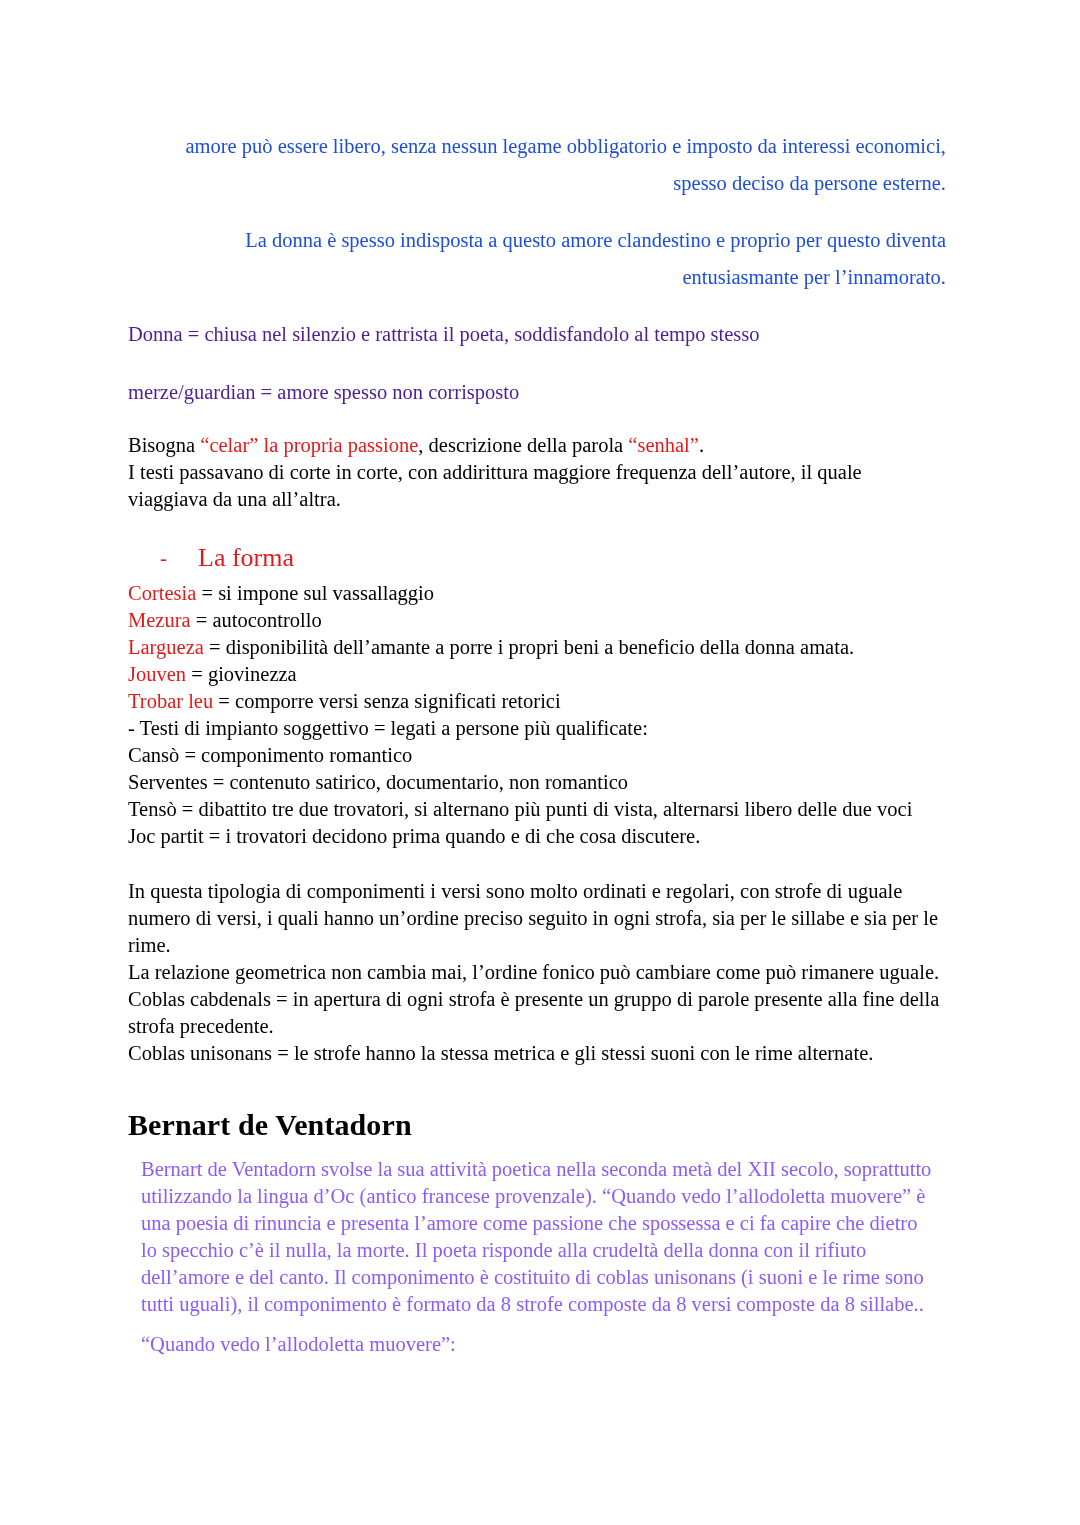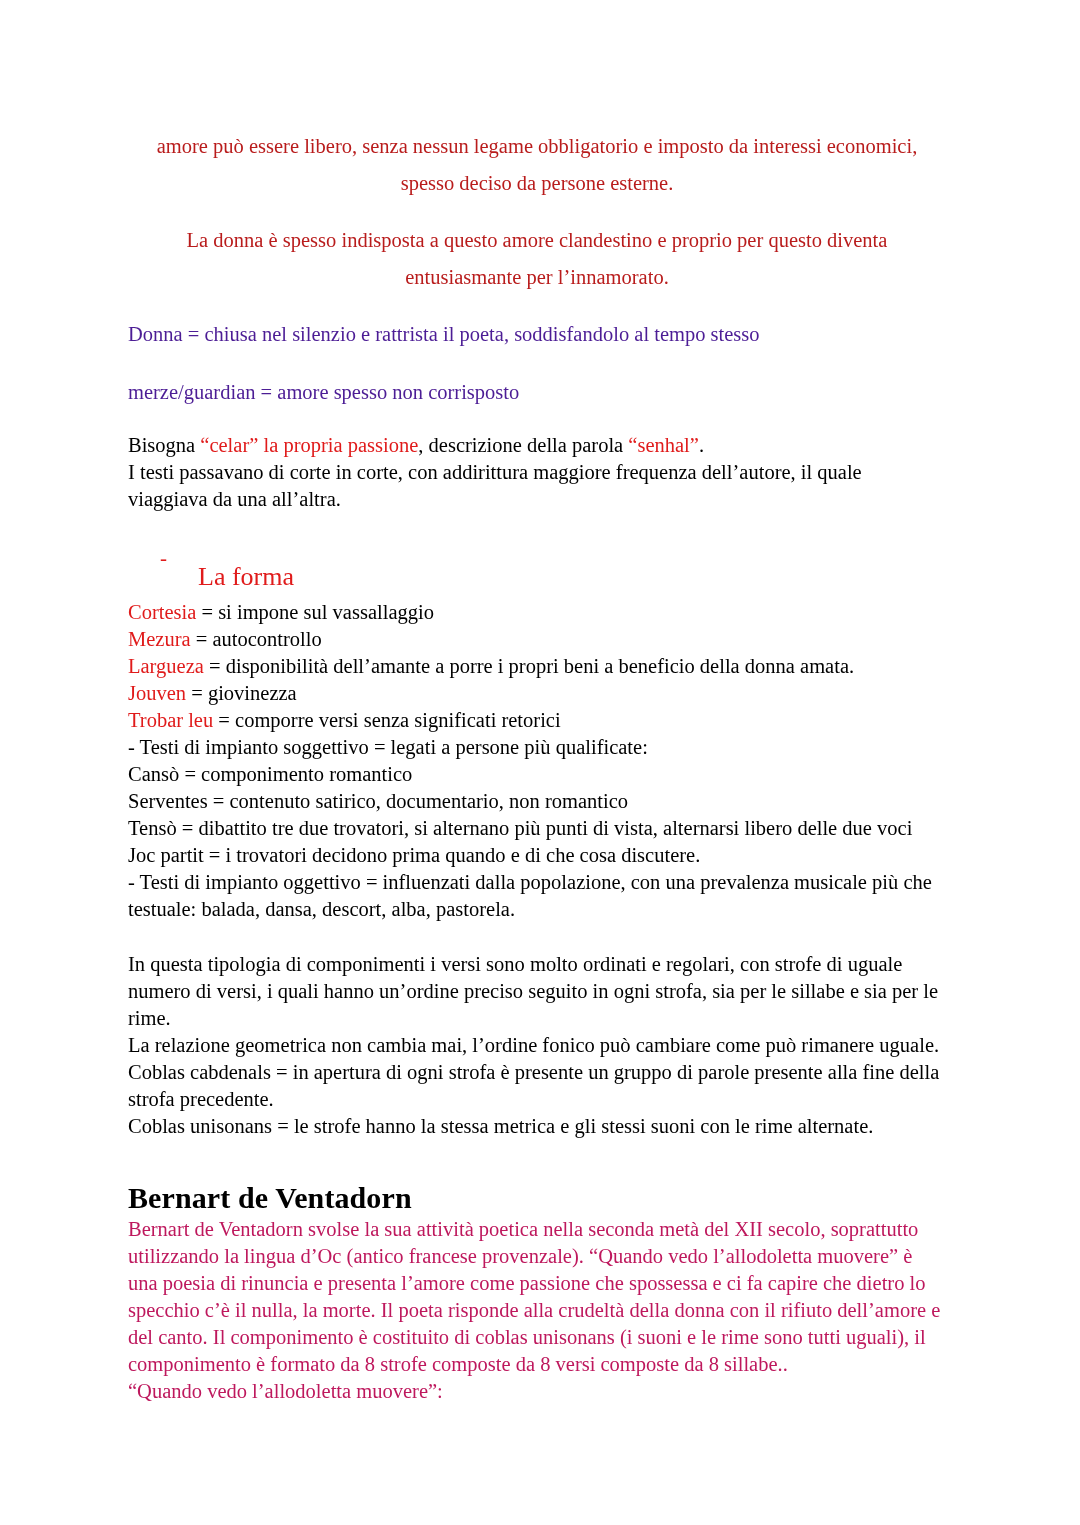--- a/index.html
+++ b/index.html
@@ -24,38 +24,38 @@
   }
   .content {
     width: 818px;
   }
 
   
   .para-loose {
     font-size: 20.5px;
     line-height: 37px;
     margin: 0 0 20px 0;
-    text-align: center;
-    color: #b91c1c;
+    text-align: right;
+    color: #1d4ed8;
   }
 
   
   .line-loose {
     font-size: 20.5px;
     line-height: 37px;
     margin: 0 0 21px 0;
     color: #4c1d95;
   }
 
   
   .para-dense {
     font-size: 20.5px;
     line-height: 27px;
-    margin: 0;
-    color: #be185d;
+    margin: 13px;
+    color: #8b5cf6;
   }
   .block-dense {
     font-size: 20.5px;
     line-height: 27px;
     color: #000;
   }
   .block-dense .row { display: block; white-space: normal; }
 
   .red { color: #e01b1b; }
 
@@ -70,21 +70,20 @@
   }
   .forma-heading .dash {
     position: absolute;
     left: 32px;
     top: 0;
     font-size: 21px;
   }
   .forma-heading .forma-label {
     display: inline-block;
     margin-left: 38px;
-    margin-top: 19px;
   }
 
   .spacer-28 { height: 28px; }
   .spacer-40 { height: 40px; }
 
   
   .section-heading {
     font-size: 30px;
     font-weight: bold;
     line-height: 36px;
@@ -121,21 +120,20 @@
         <div class="row"><span class="red">Cortesia</span><span> = si impone sul vassallaggio</span></div>
         <div class="row"><span class="red">Mezura</span><span> = autocontrollo</span></div>
         <div class="row"><span class="red">Larguezа</span><span> = disponibilità dell’amante a porre i propri beni a beneficio della donna amata.</span></div>
         <div class="row"><span class="red">Jouven</span><span> = giovinezza</span></div>
         <div class="row"><span class="red">Trobar leu</span><span> = comporre versi senza significati retorici</span></div>
         <div class="row"><span>- Testi di impianto soggettivo = legati a persone più qualificate:</span></div>
         <div class="row"><span>Cansò = componimento romantico</span></div>
         <div class="row"><span>Serventes = contenuto satirico, documentario, non romantico</span></div>
         <div class="row"><span>Tensò = dibattito tre due trovatori, si alternano più punti di vista, alternarsi libero delle due voci</span></div>
         <div class="row"><span>Joc partit = i trovatori decidono prima quando e di che cosa discutere.</span></div>
-        <div class="row"><span>- Testi di impianto oggettivo = influenzati dalla popolazione, con una prevalenza musicale più che testuale: balada, dansa, descort, alba, pastorela.</span></div>
       </div>
 
     <div class="spacer-28"></div>
 
     <div class="block-dense">
       <div class="row">In questa tipologia di componimenti i versi sono molto ordinati e regolari, con strofe di uguale numero di versi, i quali hanno un’ordine preciso seguito in ogni strofa, sia per le sillabe e sia per le rime.</div>
       <div class="row">La relazione geometrica non cambia mai, l’ordine fonico può cambiare come può rimanere uguale.</div>
       <div class="row">Coblas cabdenals = in apertura di ogni strofa è presente un gruppo di parole presente alla fine della strofa precedente.</div>
       <div class="row">Coblas unisonans = le strofe hanno la stessa metrica e gli stessi suoni con le rime alternate.</div>
     </div>

